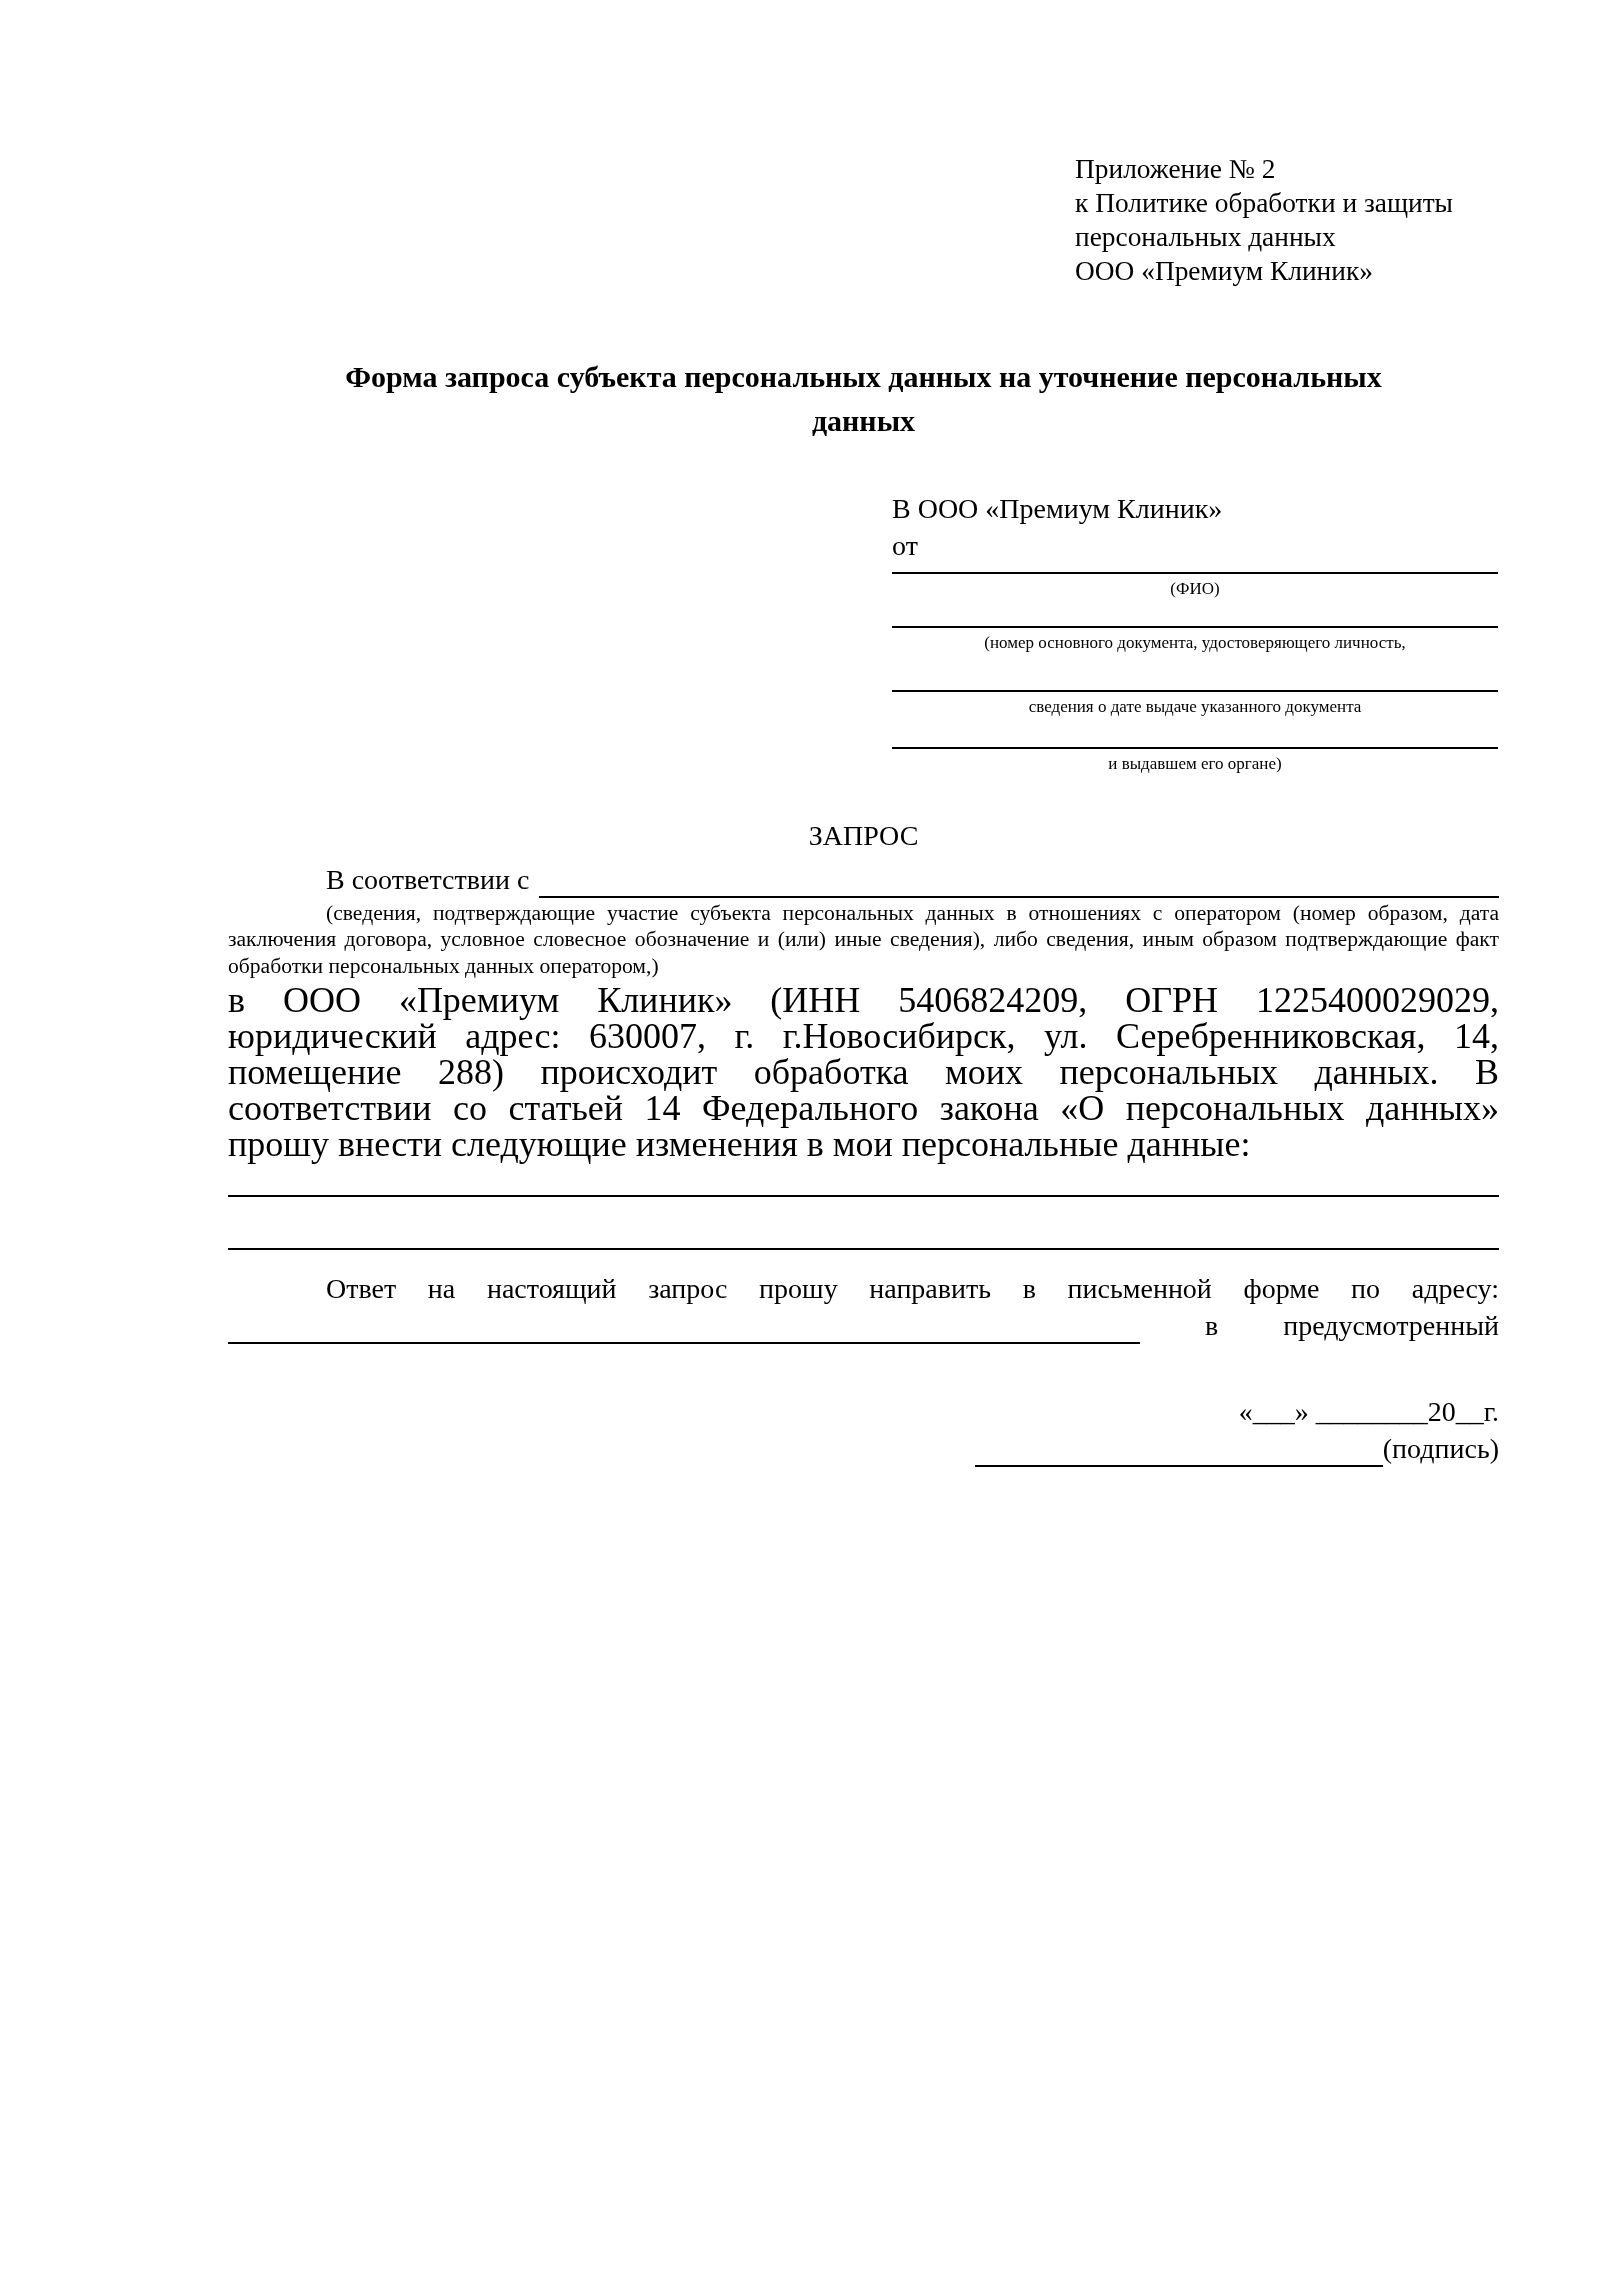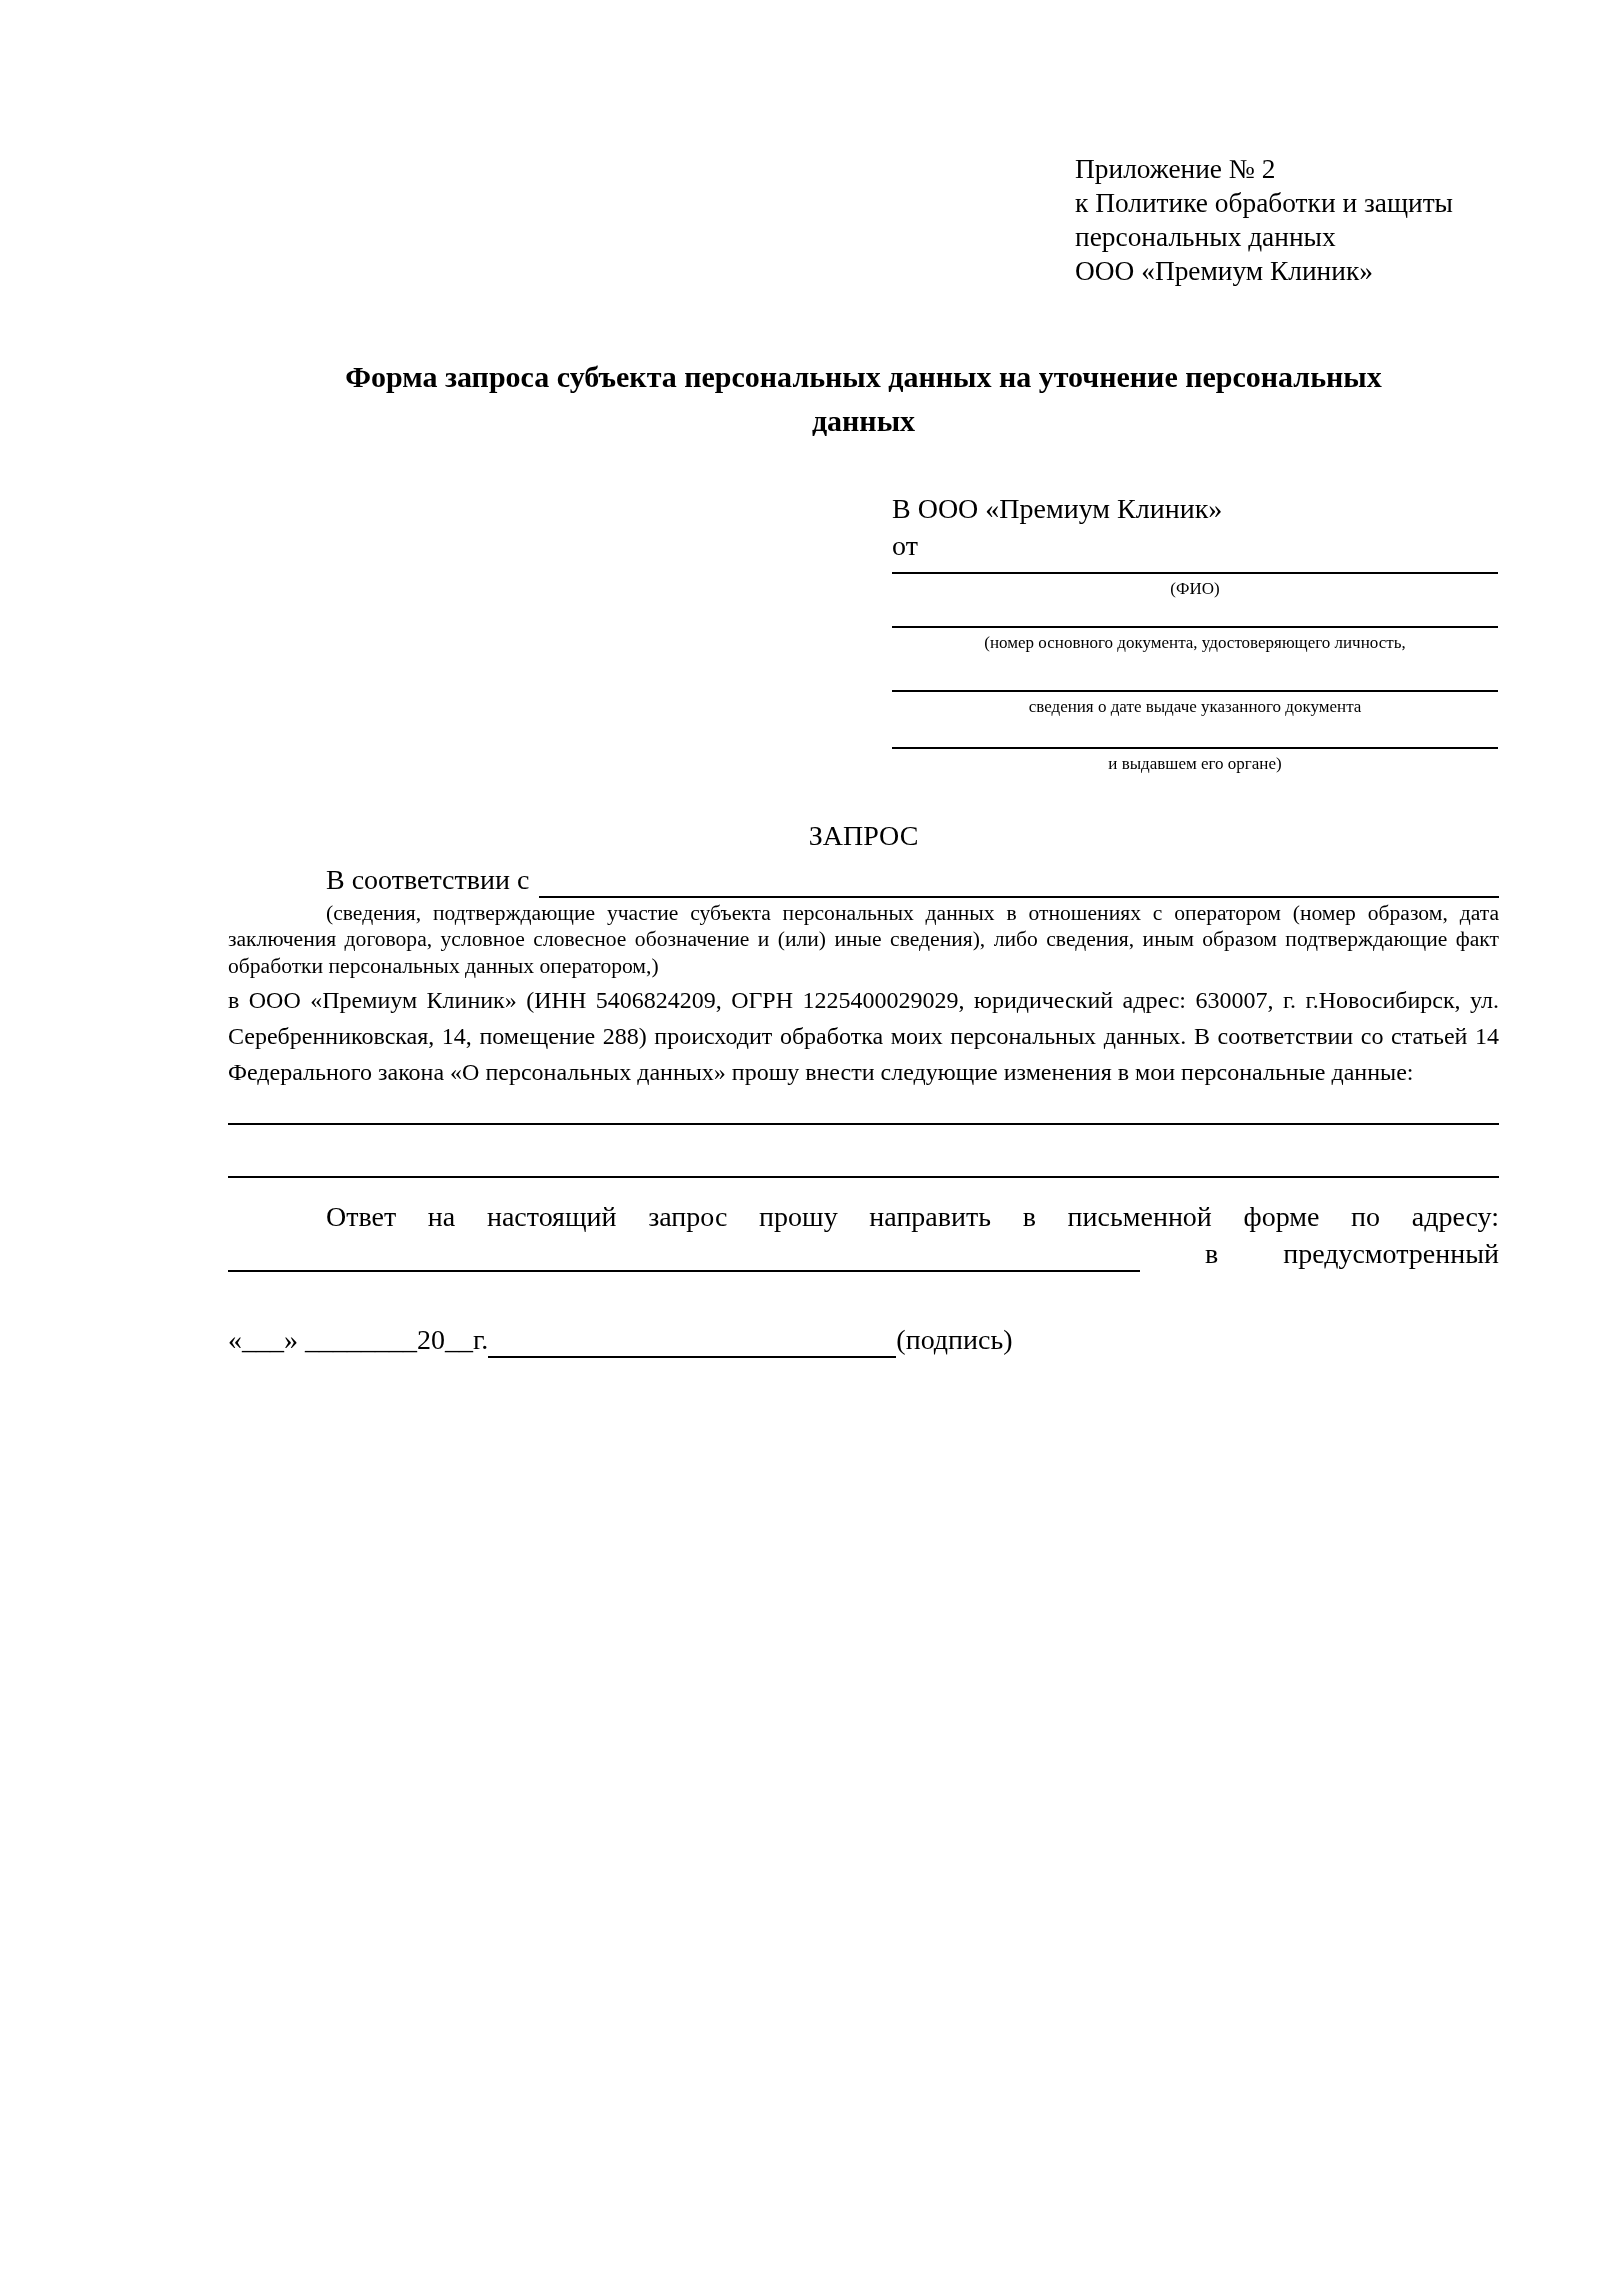--- a/index.html
+++ b/index.html
@@ -80,21 +80,21 @@
   }
   .small-note {
     margin-top: 2px;
     font-size: 21.6px;
     line-height: 26.5px;
     text-align: justify;
     text-indent: 98px;
   }
   .body-par {
     margin-top: 2.9px;
-    font-size: 24px;
+    font-size: 36px;
     line-height: 36px;
     text-align: justify;
   }
   .blank-row {
     border-bottom: 2.9px solid #000;
     width: 100%;
   }
   .blank-row.r1 { height: 35px; }
   .blank-row.r2 { height: 53px; }
   
@@ -121,22 +121,23 @@
   .answer-line3 {
     font-size: 28px;
     line-height: 37px;
   }
   
   .signoff {
     margin-top: 49px;
     font-size: 28px;
     line-height: 37px;
     display: flex;
-    justify-content: flex-start;
-    align-items: flex-end;
+    justify-content: space-between;
+    align-items: flex-end;
+    flex-direction: column;
   }
   .signoff .sig-group {
     display: flex;
     align-items: flex-end;
   }
   .signoff .sig-blank {
     width: 408px;
     height: 29px;
     border-bottom: 2.5px solid #000;
   }

